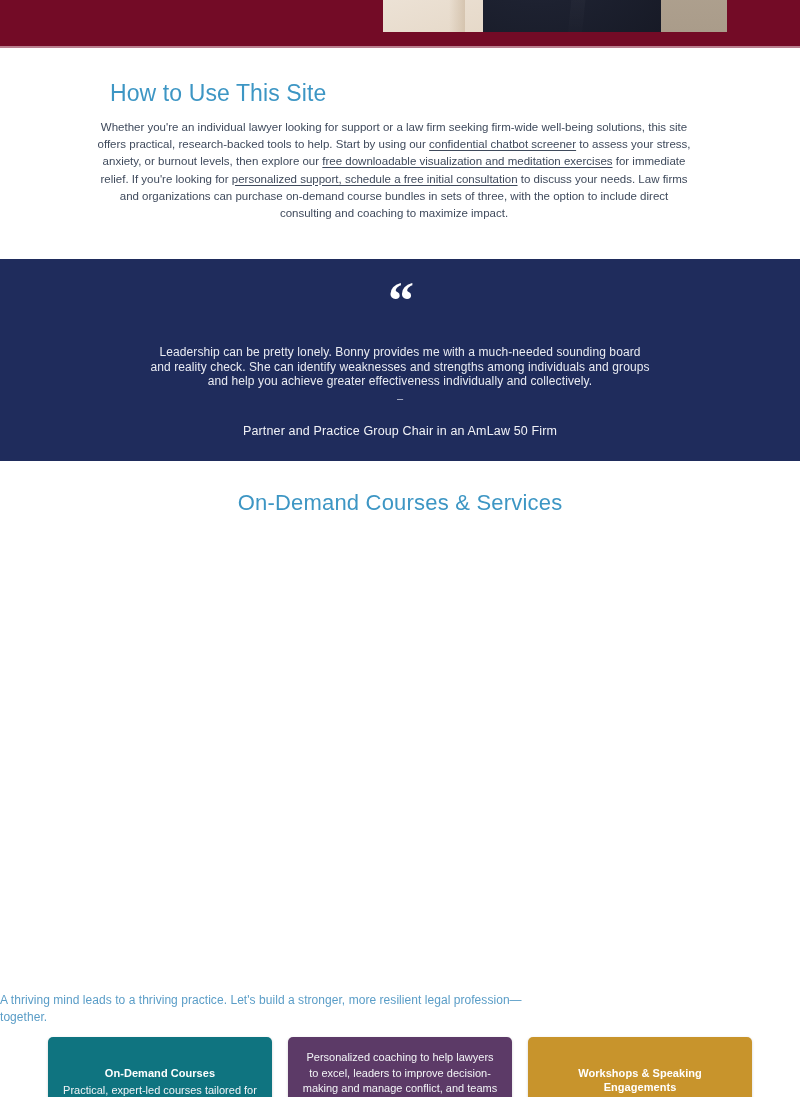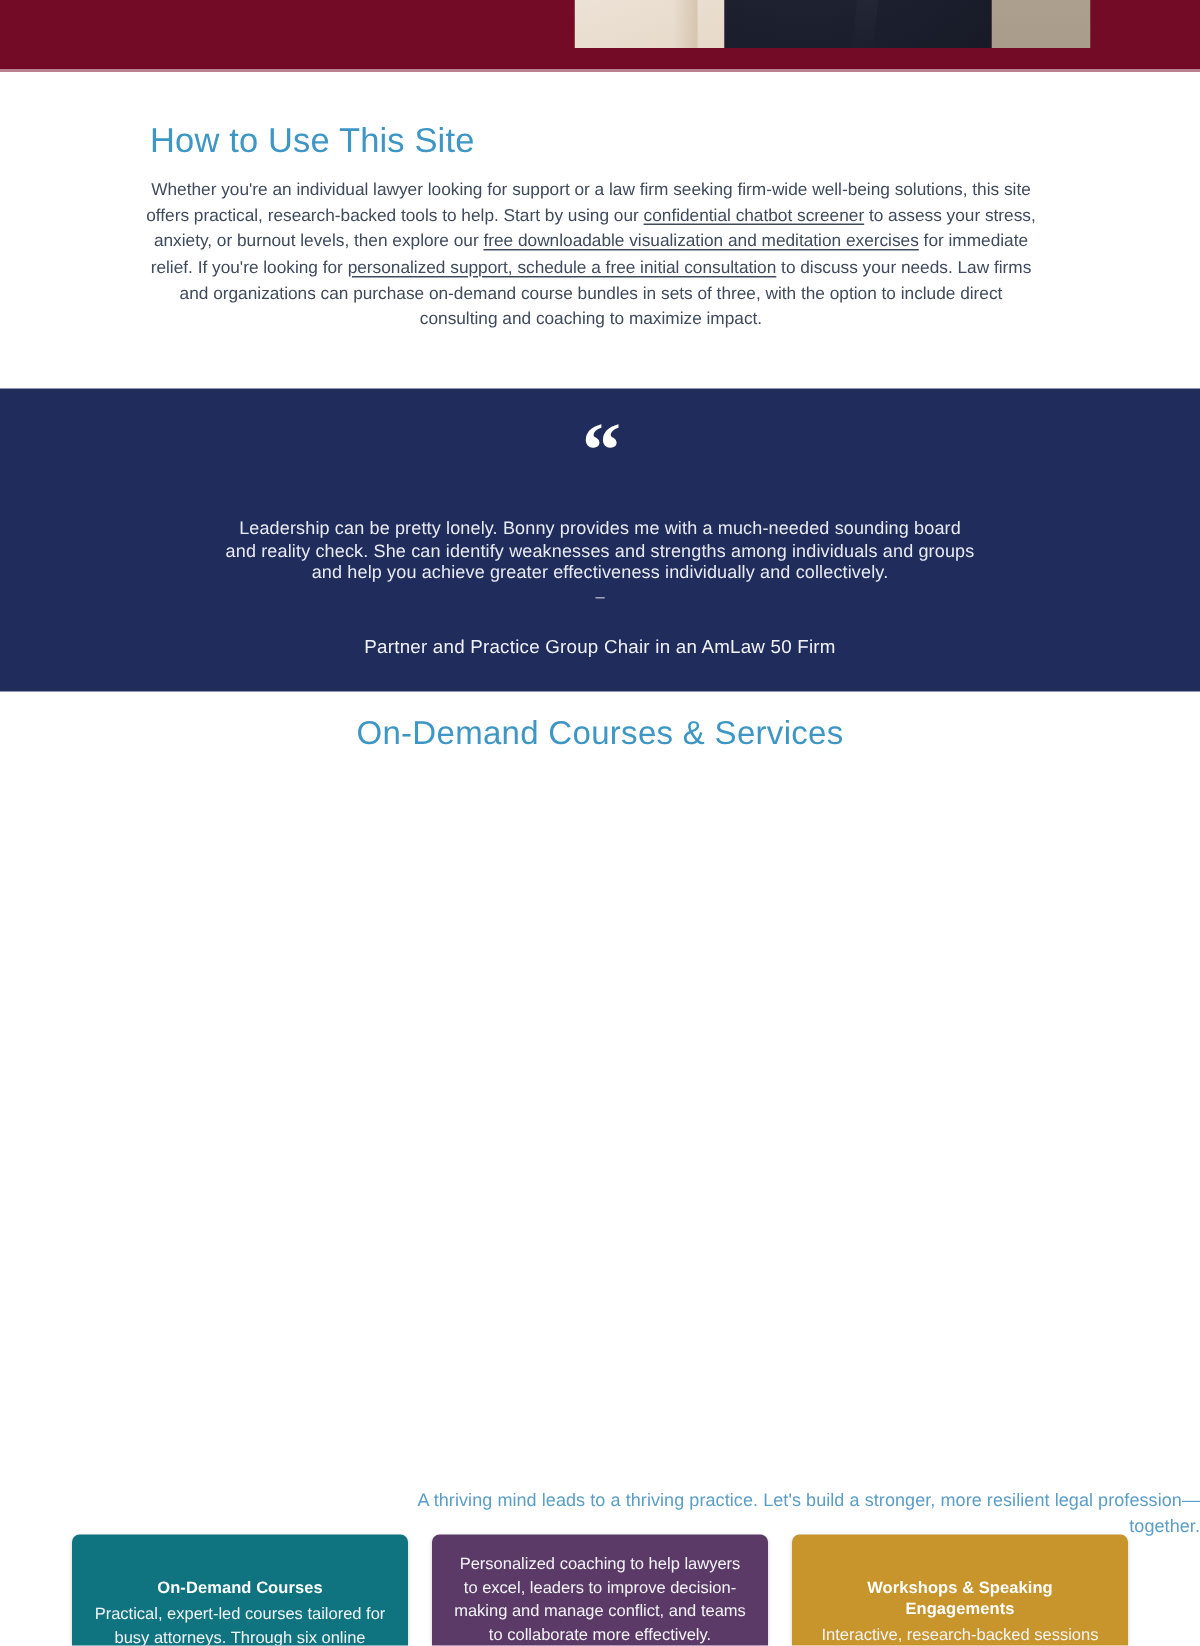--- a/index.html
+++ b/index.html
@@ -73,21 +73,21 @@
     width: 800px;
     height: 2px;
     background: #b9808f;
   }
 
   
   .intro {
     padding: 32px 94px 0 94px;
   }
   .intro-title {
-    margin: 0 0 12px 6px;
+    margin: 0 0 12px 16px;
     font-size: 23px;
     font-weight: 400;
     color: #3d96c4;
     letter-spacing: .1px;
   }
   .intro-body {
     margin: 0;
     font-size: 11.5px;
     line-height: 17.2px;
     color: #3f4a5c;
@@ -137,21 +137,21 @@
   .quote-attribution {
     margin-top: 19px;
     font-size: 12.5px;
     color: #f1f2f7;
     letter-spacing: .15px;
   }
 
   
   .courses-heading {
     margin: 0;
-    padding-top: 15px;
+    padding-top: 29px;
     text-align: center;
     font-size: 22px;
     font-weight: 400;
     color: #3d96c4;
     letter-spacing: .2px;
   }
 
   .card-row {
     position: relative;
     width: 800px;
@@ -189,21 +189,21 @@
   #card-courses   { left: 48px;  top: 521px; width: 224px; height: 198px; }
   #card-coaching  { left: 288px; top: 521px; width: 224px; height: 199px; }
   #card-workshops { left: 528px; top: 521px; width: 224px; height: 202px; }
 
   
   .tagline {
     position: absolute;
     left: 0;
     top: 992px;
     width: 800px;
-    text-align: right;
+    text-align: left;
     font-size: 12px;
     line-height: 17px;
     color: #5a9dc7;
     letter-spacing: .05px;
   }
   .tagline span { display: block; }
 </style>
 </head>
 <body>
 

